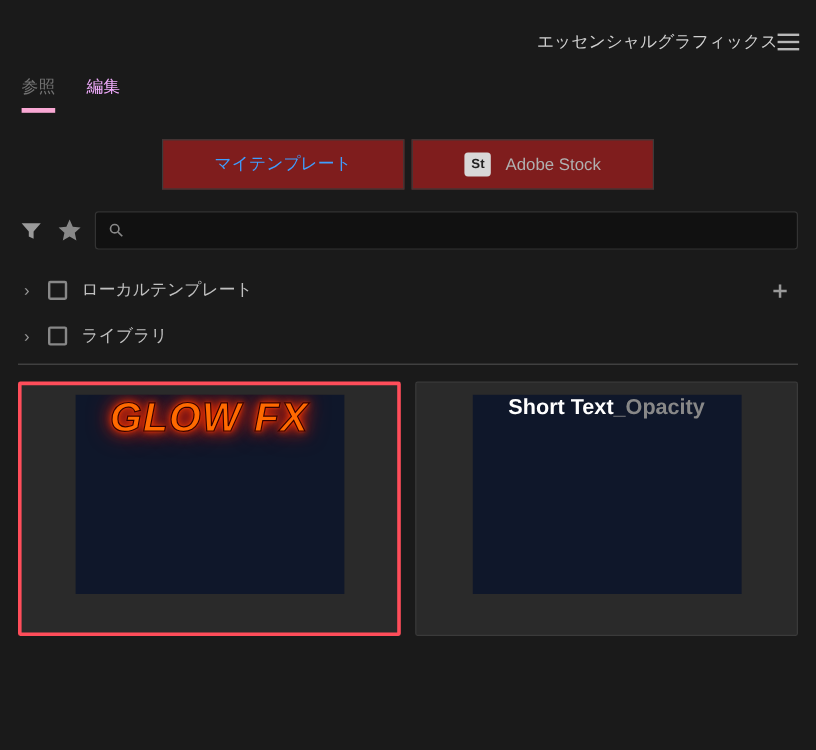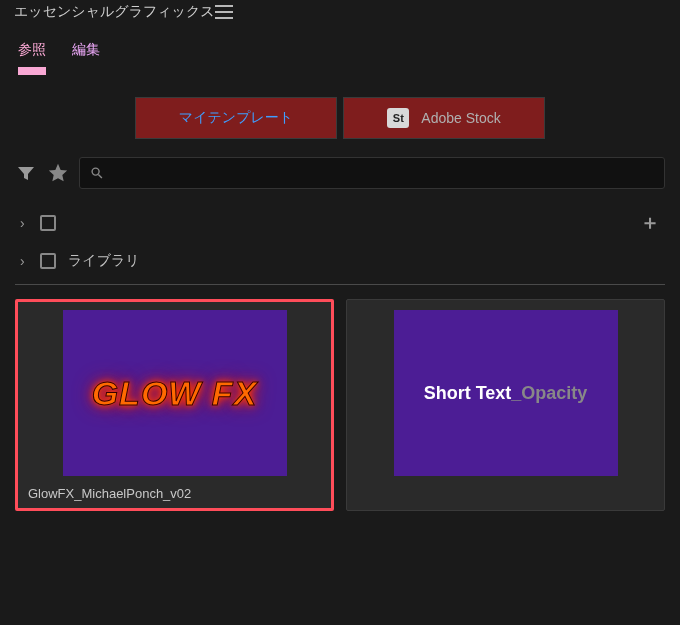--- a/index.html
+++ b/index.html
@@ -6,23 +6,23 @@
   body {
     width: 680px;
     height: 625px;
     background: #1a1a1a;
     font-family: -apple-system, "Segoe UI", "Hiragino Sans", "Meiryo", sans-serif;
     color: #d0d0d0;
     overflow: hidden;
   }
   .header {
     display: flex;
-    justify-content: flex-start;
-    align-items: center;
-    padding: 3px 14px 8px 14px;
+    justify-content: flex-end;
+    align-items: center;
+    padding: 26px 14px 8px 14px;
     font-size: 14px;
   }
   .hamburger {
     width: 18px;
     height: 14px;
     display: flex;
     flex-direction: column;
     justify-content: space-between;
     cursor: pointer;
   }
@@ -35,22 +35,22 @@
     gap: 26px;
     padding: 12px 18px 0 18px;
     font-size: 14px;
   }
   .tab {
     padding-bottom: 8px;
     cursor: pointer;
     color: #f0abfc;
   }
   .tab.active {
-    color: #f9a8d4;
-    border-bottom: 8px solid #f9a8d4;
+    color: #737373;
+    border-bottom: 4px solid #f9a8d4;
   }
   .source-row {
     display: flex;
     gap: 6px;
     justify-content: center;
     padding: 22px 0 18px 0;
   }
   .source-btn {
     width: 202px;
     height: 42px;
@@ -149,25 +149,25 @@
     display: flex;
     flex-direction: column;
     cursor: pointer;
   }
   .card.selected {
     border: 3px solid #ff4d5a;
     padding: 8px 8px 0 8px;
   }
   .thumb {
     flex: 0 0 166px;
-    background: #4c1d95;
+    background: #0f172a;
     margin: 0 auto;
     width: 224px;
     display: flex;
-    align-items: center;
+    align-items: flex-start;
     justify-content: center;
     overflow: hidden;
   }
   .glow-text {
     font-weight: 900;
     font-size: 34px;
     font-style: italic;
     letter-spacing: 1px;
     font-family: "Arial Black", sans-serif;
     color: #ff6a00;
@@ -238,37 +238,37 @@
         <circle cx="8" cy="8" r="5" stroke="#888" stroke-width="2" fill="none"></circle>
         <line x1="12" y1="12" x2="17" y2="17" stroke="#888" stroke-width="2"></line>
       </svg>
     <input type="text" placeholder="" style="">
   </div>
 </div>
 
 <div class="folder-row">
   <span class="chev">›</span>
   <span class="checkbox"></span>
+  <span>ローカルテンプレート</span>
   <span class="plus-icon">＋</span>
 </div>
 
 <div class="folder-row">
   <span class="chev">›</span>
   <span class="checkbox"></span>
   <span>ライブラリ</span>
 </div>
 
 <div class="divider"></div>
 
 <div class="grid">
   <div class="card selected">
     <div class="thumb">
       <span class="glow-text">GLOW FX</span>
     </div>
-    <div class="card-label">GlowFX_MichaelPonch_v02</div>
   </div>
   <div class="card">
     <div class="thumb">
       <span class="opacity-text">
         <span>Short Text</span><span class="faded">_Opacity</span>
       </span>
     </div>
   </div>
 </div>
 

